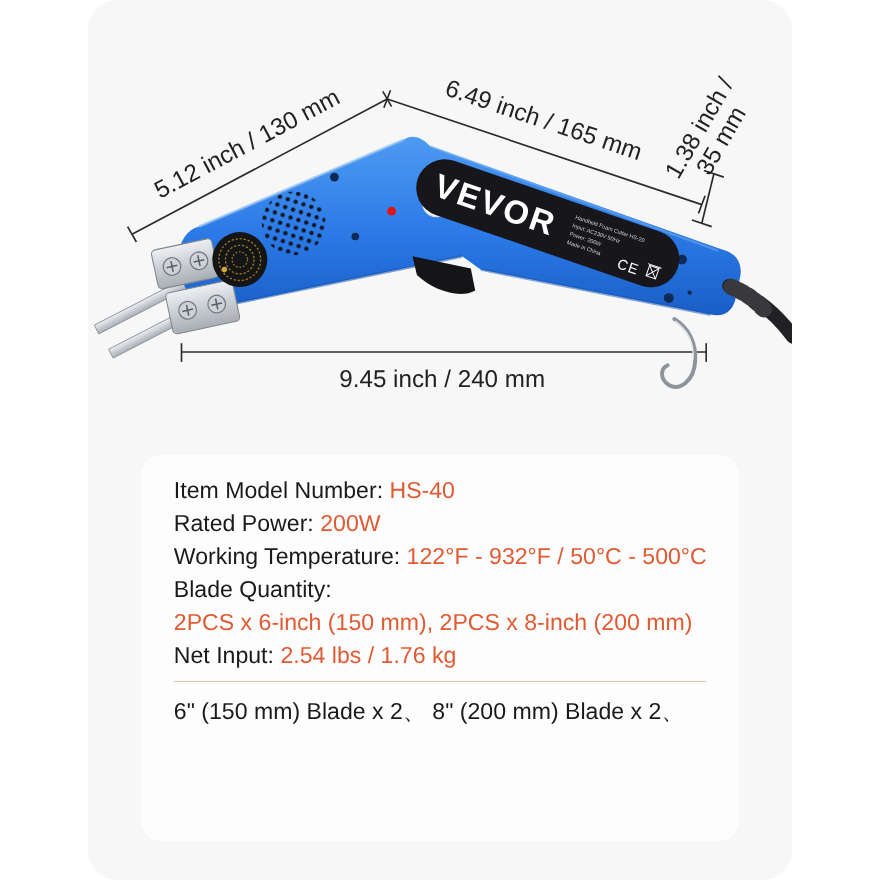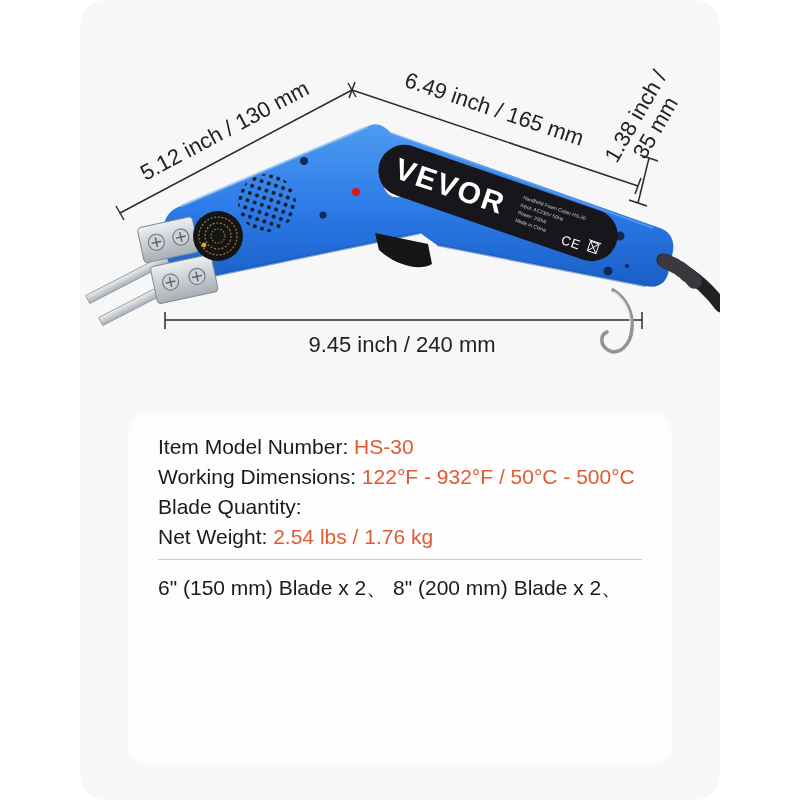--- a/index.html
+++ b/index.html
@@ -145,23 +145,25 @@
       <text class="dim-label" x="148" y="137" text-anchor="middle" transform="rotate(-28 148 137)">5.12 inch / 130 mm</text>
       <text class="dim-label" x="412" y="116" text-anchor="middle" transform="rotate(18.6 412 116)">6.49 inch / 165 mm</text>
       <g transform="translate(562,120) rotate(-60)">
         <text class="dim-label" x="0" y="0" text-anchor="middle">1.38 inch /</text>
         <text class="dim-label" x="0" y="23" text-anchor="middle">35 mm</text>
       </g>
       <text class="dim-label" x="322" y="352" text-anchor="middle">9.45 inch / 240 mm</text>
     </svg>
 
     <div class="panel">
-      <p class="spec-row"><span>Item Model Number: </span><span class="spec-value">HS-30</span></p>
-      <p class="spec-row"><span>Working Dimensions: </span><span class="spec-value">122°F - 932°F / 50°C - 500°C</span></p>
+      <p class="spec-row"><span>Item Model Number: </span><span class="spec-value">HS-40</span></p>
+      <p class="spec-row"><span>Rated Power: </span><span class="spec-value">200W</span></p>
+      <p class="spec-row"><span>Working Temperature: </span><span class="spec-value">122°F - 932°F / 50°C - 500°C</span></p>
       <p class="spec-row"><span>Blade Quantity:</span></p>
-      <p class="spec-row"><span>Net Weight: </span><span class="spec-value">2.54 lbs / 1.76 kg</span></p>
+      <p class="spec-row"><span class="spec-value">2PCS x 6-inch (150 mm), 2PCS x 8-inch (200 mm)</span></p>
+      <p class="spec-row"><span>Net Input: </span><span class="spec-value">2.54 lbs / 1.76 kg</span></p>
 
       <div class="divider"></div>
 
       <p class="included">6" (150 mm) Blade x 2、 8" (200 mm) Blade x 2、</p>
     </div>
   </div>
 </div>
 
 </body></html>

